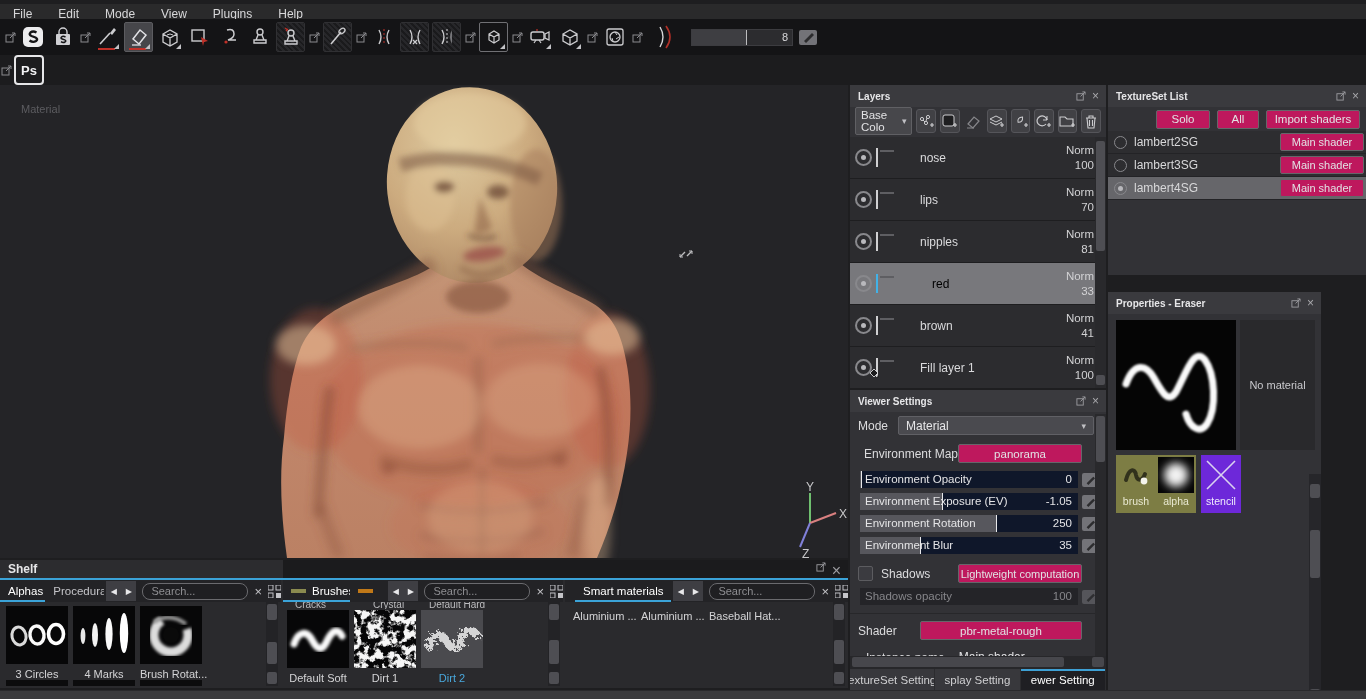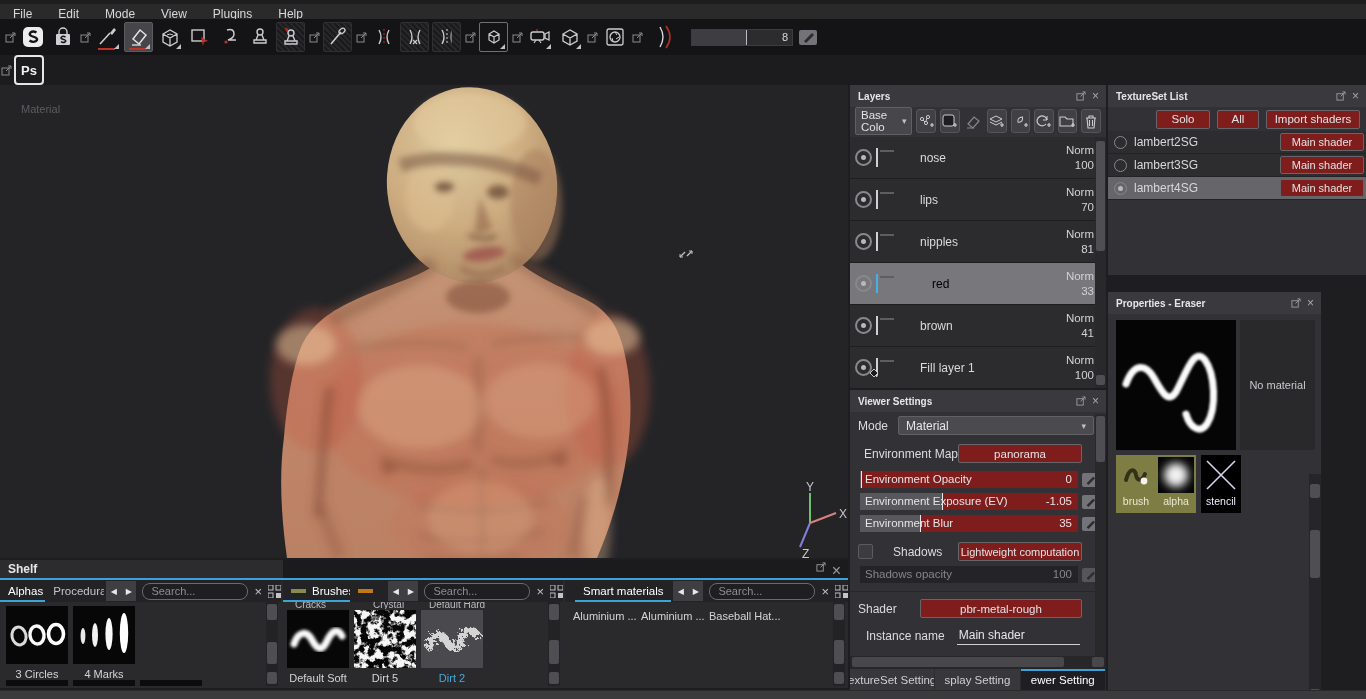--- a/index.html
+++ b/index.html
@@ -60,48 +60,48 @@
   .fillthumb{background:#ecbe93;}
   .lname{font-size:12px;color:#dadadc;}
   .lrow.sel .lname{color:#000000;margin-left:12px;}
   .lmeta{margin-left:auto;text-align:right;padding-right:12px;line-height:15px;}
   .lmeta .blend{font-size:11.5px;color:#d2d2d4;display:block;}
   .lmeta .opa{font-size:11.5px;color:#d2d2d4;display:block;}
   .vscroll{position:absolute;top:0;right:0;width:11px;bottom:0;background:#29292c;}
   .vscroll .h{position:absolute;left:1px;right:1px;background:#4e4e53;border-radius:2px;}
   
   .tsbtnrow{height:24px;display:flex;align-items:center;justify-content:flex-end;gap:7px;padding-right:6px;}
-  .btn{background:#7f1d1d;border:1px solid #66666a;border-radius:2px;color:#e2e2e4;font-size:11.5px;
+  .btn{background:#be185d;border:1px solid #66666a;border-radius:2px;color:#e2e2e4;font-size:11.5px;
        display:flex;align-items:center;justify-content:center;height:17px;box-sizing:content-box;}
   .tsrow{height:22px;display:flex;align-items:center;background:#2d2d30;border-bottom:1px solid #232326;padding-left:6px;}
   .tsrow.sel{background:#66666a;}
   .tsrow .radio{width:11px;height:11px;border-width:1px;}
   .tsname{font-size:12px;color:#d8d8da;margin-left:7px;}
   .mainshader{margin-left:auto;margin-right:2px;width:82px;height:16px;font-size:11px;}
   
   .prevrow{display:flex;gap:4px;padding:6px 6px 0 8px;}
   .brushprev{width:120px;height:130px;background:#050505;}
   .nomat{width:112px;height:130px;background:#29292c;display:flex;align-items:center;justify-content:center;font-size:11px;color:#c8c8cc;}
   .tilerow{display:flex;padding:5px 0 0 8px;}
   .tile{width:40px;height:58px;display:flex;flex-direction:column;align-items:center;}
   .tile .tlabel{font-size:10.5px;margin-top:2px;}
   .tile.olive{background:#7d7d44;color:#32321a;}
   .tile.olive .tlabel{color:#e9e9d2;}
-  .tile.purple{background:#000000;margin-left:5px;}
+  .tile.purple{background:#6d28d9;margin-left:5px;}
   .tile.purple .tlabel{color:#efeafd;}
   .ticon{width:36px;height:36px;margin-top:2px;display:flex;align-items:center;justify-content:center;}
   
   .vsrow{display:flex;align-items:center;margin:4px 8px 0 8px;}
   .vslabel{font-size:12px;color:#dcdcde;}
   .modesel{flex:1;margin-left:10px;margin-right:4px;height:19px;background:#4a4a4f;border:1px solid #606065;border-radius:2px;
            display:flex;align-items:center;font-size:12px;color:#e6e6e8;padding:0 7px;box-sizing:border-box;}
   .modesel .arr{margin-left:auto;font-size:9px;color:#c0c0c4;}
   .wbtn{width:122px;margin-left:auto;margin-right:16px;}
   .sliderrow{display:flex;align-items:center;margin:5px 8px 0 10px;}
-  .strack{flex:1;height:17px;background:#7f1d1d;position:relative;overflow:hidden;}
+  .strack{flex:1;height:17px;background:#0f172a;position:relative;overflow:hidden;}
   .strack .sfill{position:absolute;left:0;top:0;bottom:0;background:#57575d;}
   .strack .scaret{position:absolute;right:0;top:0;width:1px;height:100%;background:#e8e8ea;}
   .strack .slab{position:absolute;left:5px;top:0;line-height:17px;font-size:11.5px;color:#e4e4e6;white-space:nowrap;}
   .strack .sval{position:absolute;right:6px;top:0;line-height:17px;font-size:11.5px;color:#e4e4e6;}
   .sliderrow .pencilbtn{margin-left:4px;width:16px;height:14px;}
   .strack.disabled{background:#242428;}
   .strack.disabled .slab,.strack.disabled .sval{color:#86868a;}
   .checkbox{width:13px;height:13px;background:#3b3b40;border:1px solid #5c5c60;border-radius:2px;}
   .divline{height:1px;background:#27272a;margin:8px 0 0 0;}
   .instfield{flex:1;margin-left:12px;margin-right:18px;border-bottom:1px solid #cfcfd2;font-size:12px;color:#e6e6e8;padding:1px 2px 2px 2px;}
@@ -643,35 +643,49 @@
         <span class="sval">-1.05</span>
       </div>
       <div class="pencilbtn">
           <svg width="10" height="10" viewBox="0 0 12 12">
             <path d="M2,10 L8,4 L10,6 L4,12 Z M8,4 l2,-2 l2,2 l-2,2" fill="#2c2c2e"></path>
           </svg>
         </div>
     </div>
     <div class="sliderrow">
       <div class="strack">
+        <div class="sfill" style="width: 63%;">
+            <span class="scaret"></span>
+          </div>
+        <span class="slab">Environment Rotation</span>
+        <span class="sval">250</span>
+      </div>
+      <div class="pencilbtn">
+          <svg width="10" height="10" viewBox="0 0 12 12">
+            <path d="M2,10 L8,4 L10,6 L4,12 Z M8,4 l2,-2 l2,2 l-2,2" fill="#2c2c2e"></path>
+          </svg>
+        </div>
+    </div>
+    <div class="sliderrow">
+      <div class="strack">
         <div class="sfill" style="width: 28%;">
             <span class="scaret"></span>
           </div>
         <span class="slab">Environment Blur</span>
         <span class="sval">35</span>
       </div>
       <div class="pencilbtn">
           <svg width="10" height="10" viewBox="0 0 12 12">
             <path d="M2,10 L8,4 L10,6 L4,12 Z M8,4 l2,-2 l2,2 l-2,2" fill="#2c2c2e"></path>
           </svg>
         </div>
     </div>
     <div class="vsrow" style="margin-top:10px;">
       <span class="checkbox"></span>
-      <span class="vslabel" style="margin-left:20px;">Shadows</span>
+      <span class="vslabel" style="margin-left:8px;">Shadows</span>
       <div class="btn wbtn" style="font-size:11px;">Lightweight computation</div>
     </div>
     <div class="sliderrow">
       <div class="strack disabled">
         <span class="slab">Shadows opacity</span>
         <span class="sval">100</span>
       </div>
       <div class="pencilbtn" style="opacity:.55;">
           <svg width="10" height="10" viewBox="0 0 12 12">
             <path d="M2,10 L8,4 L10,6 L4,12 Z M8,4 l2,-2 l2,2 l-2,2" fill="#2c2c2e"></path>
@@ -845,20 +859,35 @@
         <div class="thumbcell" style="left:73px;top:4px;">
           <span class="thumbimg">
               <svg width="62" height="58" viewBox="0 0 62 58">
                 <ellipse cx="10" cy="30" rx="2.4" ry="8" fill="#e8e8e8"></ellipse>
                 <ellipse cx="22" cy="29" rx="3" ry="12" fill="#f2f2f2"></ellipse>
                 <ellipse cx="36" cy="28" rx="3.6" ry="16" fill="#fafafa"></ellipse>
                 <ellipse cx="51" cy="27" rx="4.2" ry="20" fill="#ffffff"></ellipse>
               </svg>
             </span>
           <span class="thumblabel">4 Marks</span>
+        </div>
+        <div class="thumbcell" style="left:140px;top:4px;">
+          <span class="thumbimg">
+              <svg width="62" height="58" viewBox="0 0 62 58">
+                <defs>
+                  <filter id="swirlb">
+                    <feGaussianBlur stdDeviation="1.6"></feGaussianBlur>
+                  </filter>
+                </defs>
+                <circle cx="31" cy="29" r="17" fill="none" stroke="#dcdcdc" stroke-width="9" stroke-dasharray="70 30" filter="url(#swirlb)"></circle>
+                <circle cx="31" cy="29" r="8" fill="#0a0a0a"></circle>
+                <path d="M14,16 q16,-10 32,2" stroke="#9a9a9a" stroke-width="4" fill="none" filter="url(#swirlb)"></path>
+              </svg>
+            </span>
+          <span class="thumblabel">Brush Rotat...</span>
         </div>
         <span class="partialrow" style="left:6px;width:62px;"></span>
         <span class="partialrow" style="left:73px;width:62px;"></span>
         <span class="partialrow" style="left:140px;width:62px;"></span>
         <div class="vscroll" style="right:3px;width:12px;background:#232326;">
             <span class="h" style="top:2px;height:16px;"></span>
             <span class="h" style="top:40px;height:22px;"></span>
             <span class="h" style="bottom:2px;height:12px;"></span>
           </div>
       </div>
@@ -913,21 +942,21 @@
                 <defs>
                   <filter id="gr1" x="0" y="0" width="100%" height="100%">
                     <feTurbulence type="fractalNoise" baseFrequency="0.14" numOctaves="4" seed="7"></feTurbulence>
                     <feColorMatrix type="matrix" values="0 0 0 0 0.92  0 0 0 0 0.92  0 0 0 0 0.92  0 0 0 6 -2.6"></feColorMatrix>
                   </filter>
                 </defs>
                 <rect width="62" height="58" fill="#060607"></rect>
                 <rect width="62" height="58" filter="url(#gr1)"></rect>
               </svg>
             </span>
-          <span class="thumblabel">Dirt 5</span>
+          <span class="thumblabel">Dirt 1</span>
         </div>
         <div class="thumbcell" style="left:138px;top:8px;">
           <span class="thumbimg">
               <svg width="62" height="58" viewBox="0 0 62 58">
                 <defs>
                   <filter id="gr2" x="-20%" y="-20%" width="140%" height="140%">
                     <feTurbulence type="fractalNoise" baseFrequency="0.32" numOctaves="2" seed="4" result="n"></feTurbulence>
                     <feDisplacementMap in="SourceGraphic" in2="n" scale="16"></feDisplacementMap>
                   </filter>
                 </defs>

